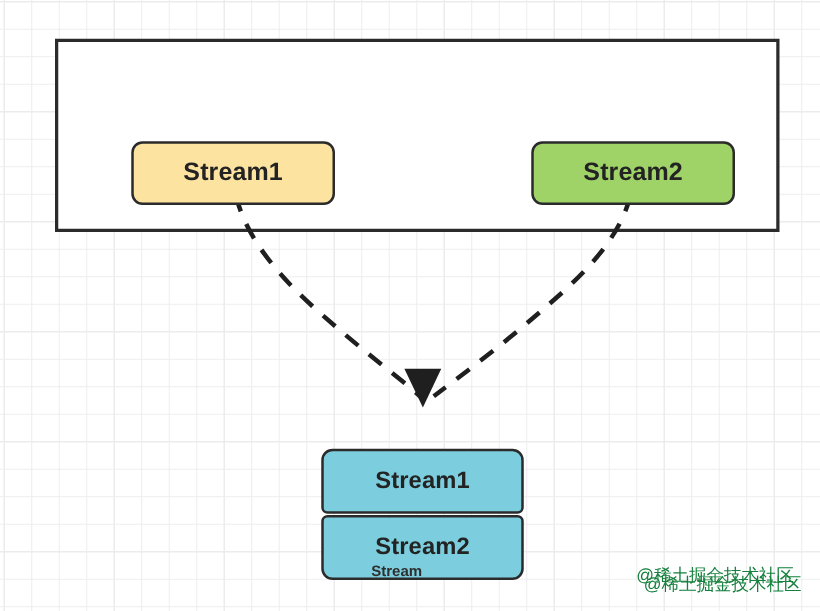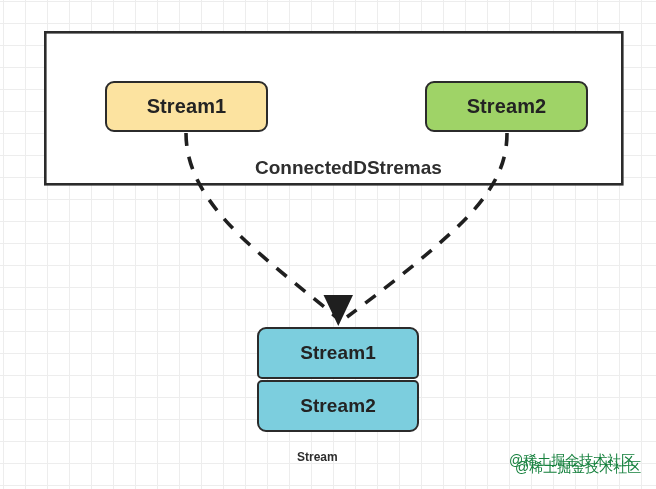--- a/index.html
+++ b/index.html
@@ -38,20 +38,21 @@
   .node {
     position: absolute;
     box-sizing: border-box;
     border: 2.5px solid #2b2b2b;
     display: flex;
     align-items: center;
     justify-content: center;
     font-weight: bold;
     color: #232323;
     letter-spacing: 0.1px;
+    margin-top: 32px;
   }
   #node-stream1-top {
     left: 105px; top: 81px; width: 163px; height: 51px;
     background: #fce3a0;
     border-radius: 9px;
     font-size: 20px;
   }
   #node-stream2-top {
     left: 425px; top: 81px; width: 163px; height: 51px;
     background: #9fd367;
@@ -134,21 +135,20 @@
   </div>
 
   <div class="node" id="node-stream1-bottom">
     <span>Stream1</span>
   </div>
 
   <div class="node" id="node-stream2-bottom">
     <span>Stream2</span>
   </div>
 
-  <div class="plain-label" id="label-connected">ConnectedDStremas</div>
 
   <div class="plain-label" id="label-stream">Stream</div>
 
   <div id="watermark">
     <span class="wm-line wm-a">@稀土掘金技术社区</span>
     <span class="wm-line wm-b">@稀土掘金技术社区</span>
   </div>
 
 </div>
 

